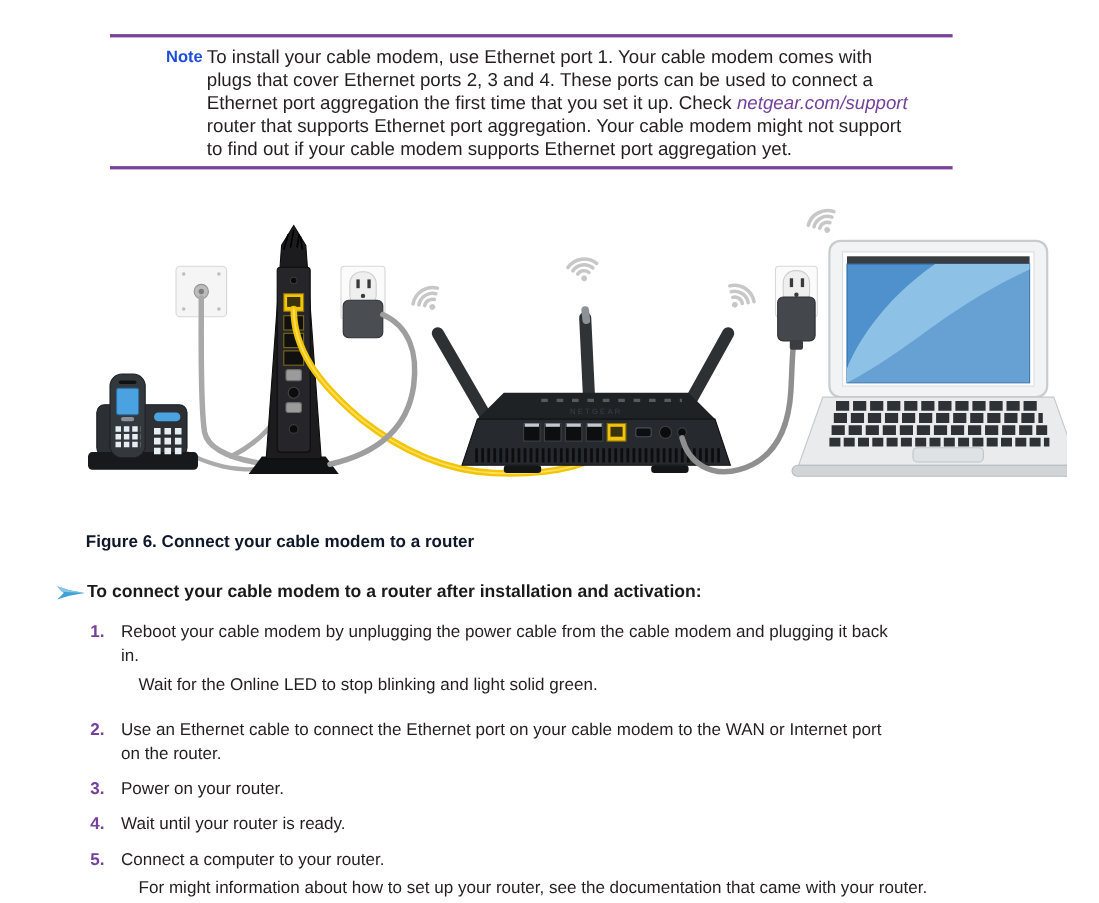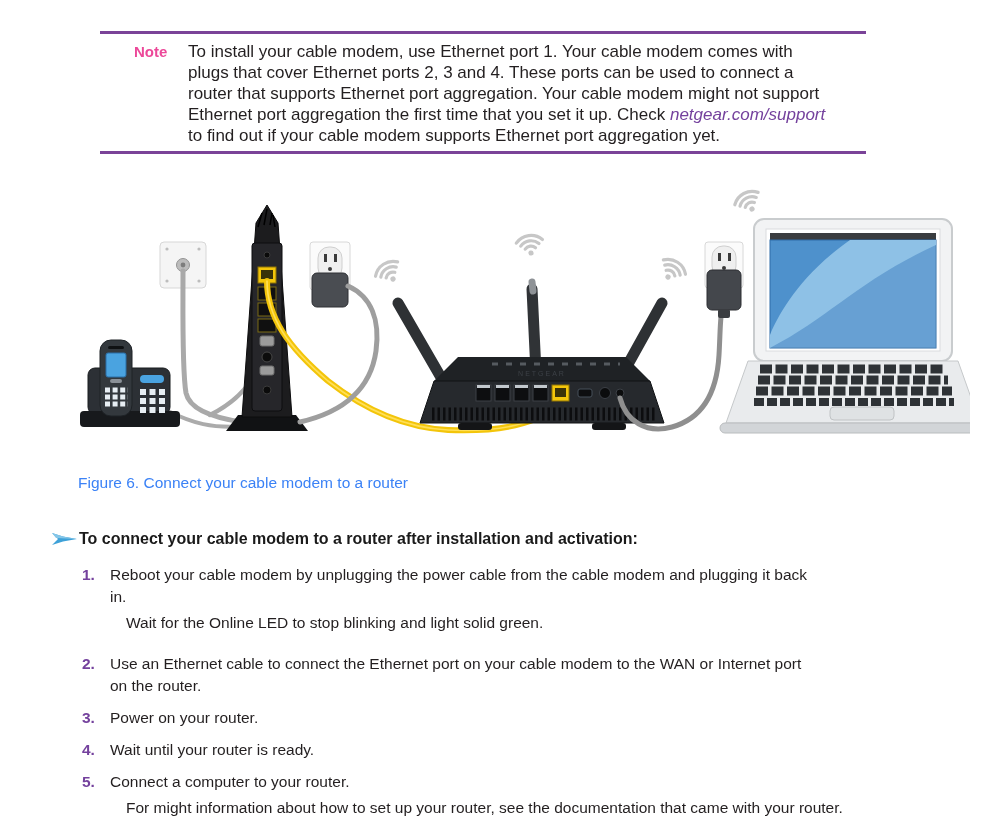--- a/index.html
+++ b/index.html
@@ -4,32 +4,32 @@
 <style>
   html,body{margin:0;padding:0;}
   body{
     width:999px;height:821px;position:relative;background:#ffffff;
     font-family:"Liberation Sans", sans-serif;color:#231f20;overflow:hidden;
   }
   .rule{position:absolute;left:100px;width:766px;height:3px;background:#7a4398;}
   .rule-top{top:31px;}
   .rule-bottom{top:151px;}
   .note-label{
-    position:absolute;left:134px;top:41px;width:50px;
-    font-size:15px;font-weight:bold;color:#ec4899;line-height:21px;
+    position:absolute;left:151px;top:41px;width:50px;
+    font-size:15px;font-weight:bold;color:#1d4ed8;line-height:21px;
   }
   .note-text{
     position:absolute;left:188px;top:41px;width:680px;
     font-size:17px;line-height:21px;color:#231f20;
   }
   .note-text .link{color:#74419d;font-style:italic;text-decoration:none;}
   .illustration{position:absolute;left:60px;top:185px;width:910px;height:270px;}
   .figure-caption{
-    position:absolute;left:78px;top:474px;
-    font-size:15.5px;font-weight:normal;color:#3b82f6;
+    position:absolute;left:78px;top:484px;
+    font-size:15.5px;font-weight:bold;color:#0f172a;
   }
   .procedure-heading{
     position:absolute;left:52px;top:529px;display:flex;align-items:center;
     font-size:16px;font-weight:bold;color:#1a1a1a;
   }
   .procedure-heading .arrow{margin-right:1px;flex:0 0 auto;}
   .steps{position:absolute;left:82px;top:564px;width:880px;}
   .step{position:absolute;left:0;display:flex;}
   .step .num{
     width:28px;flex:0 0 28px;font-size:15.5px;font-weight:bold;color:#74419d;line-height:22px;
@@ -40,22 +40,22 @@
 </head>
 <body>
 
 <div class="rule rule-top"></div>
 
 <div class="note-label">Note</div>
 
 <div class="note-text">
   <div>To install your cable modem, use Ethernet port 1. Your cable modem comes with</div>
   <div>plugs that cover Ethernet ports 2, 3 and 4. These ports can be used to connect a</div>
+  <div><span>Ethernet port aggregation the first time that you set it up. Check </span><a href="#" class="link">netgear.com/support</a></div>
   <div>router that supports Ethernet port aggregation. Your cable modem might not support</div>
-  <div><span>Ethernet port aggregation the first time that you set it up. Check </span><a href="#" class="link">netgear.com/support</a></div>
   <div>to find out if your cable modem supports Ethernet port aggregation yet.</div>
 </div>
 
 <div class="rule rule-bottom"></div>
 
 <div class="illustration">
 <svg width="910" height="270" viewBox="0 0 910 270" xmlns="http://www.w3.org/2000/svg">
   <defs>
     <g id="wifi">
       <circle cx="0" cy="0" r="2.6" fill="#c7c7c7" stroke="none"></circle>

